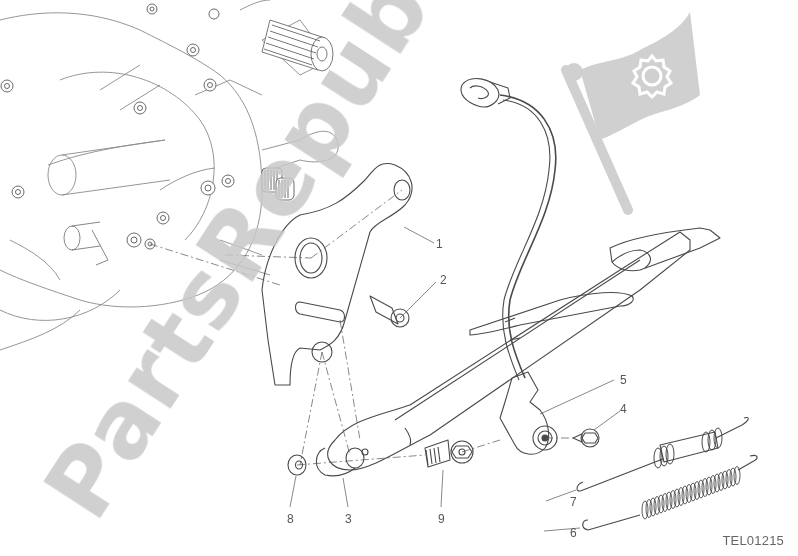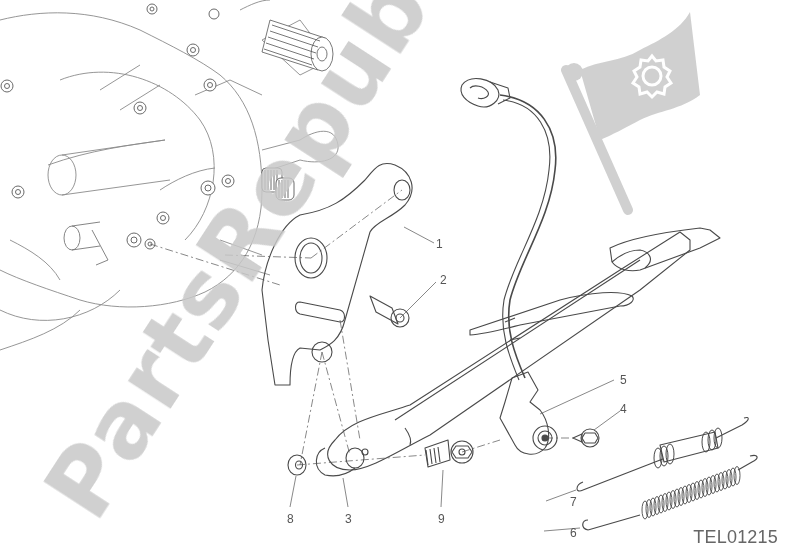--- a/index.html
+++ b/index.html
@@ -1,20 +1,20 @@
 <!DOCTYPE html>
 <html><head>
 <meta charset="utf-8">
 <style>
   html, body { margin: 0; padding: 0; background: #ffffff; }
   body { width: 798px; height: 556px; position: relative; overflow: hidden; font-family: "Liberation Sans", sans-serif; }
   .canvas { position: absolute; left: 0; top: 0; width: 798px; height: 556px; }
   svg { position: absolute; left: 0; top: 0; }
   .callout { position: absolute; font-size: 12px; color: #555; font-family: "Liberation Sans", sans-serif; line-height: 1; }
-  .ref-code { position: absolute; right: 20px; bottom: 8px; font-size: 18px; color: #666; letter-spacing: 0.2px; }
+  .ref-code { position: absolute; right: 14px; bottom: 8px; font-size: 13px; color: #666; letter-spacing: 0.2px; }
   .watermark { position: absolute; left: 0; top: 0; width: 798px; height: 556px; pointer-events: none; }
 </style>
 </head>
 <body>
 
 <div class="canvas">
 
   <svg width="798" height="556" viewBox="0 0 798 556">
     <g fill="none" stroke="#8a8a8a" stroke-width="0.9">
       <path d="M0,20 C40,10 90,8 140,30 C170,45 200,60 220,75 C250,100 262,140 262,190 C262,240 240,275 205,292 C170,308 120,312 80,300 C50,290 20,280 0,270"></path>

